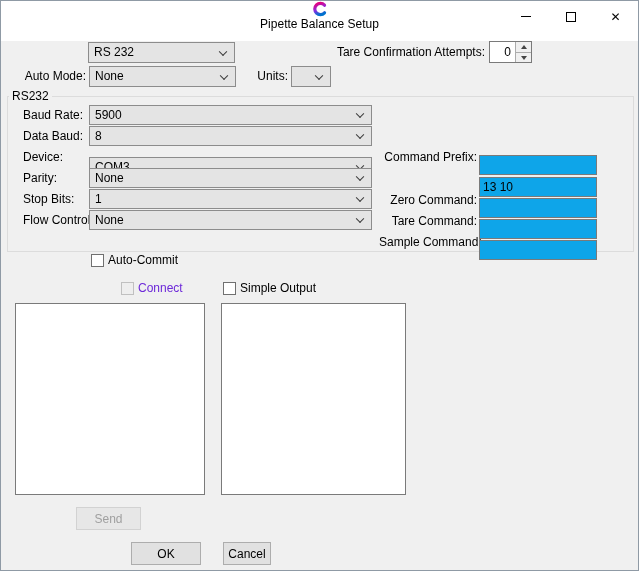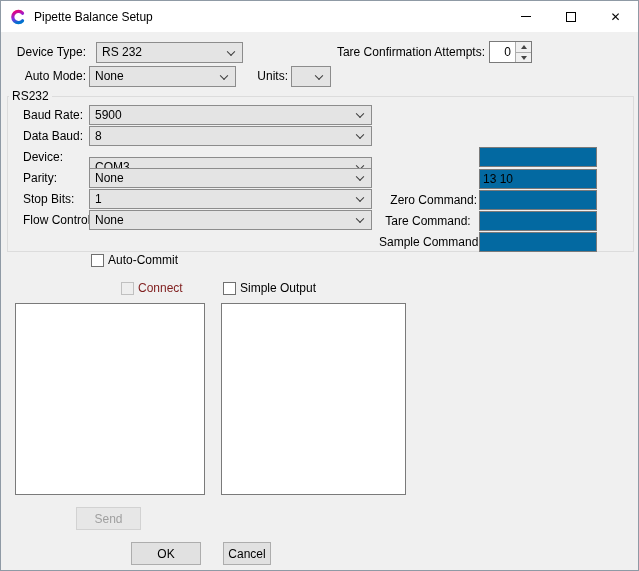--- a/index.html
+++ b/index.html
@@ -13,23 +13,23 @@
   .window {
     position: relative;
     width: 639px; height: 571px;
     background: #f0f0f0;
     border: 1px solid #8f9aa5;
     overflow: hidden;
   }
   
   .titlebar {
     position: absolute; left: 0; top: 0;
-    width: 100%; height: 31px;
+    width: 100%; height: 40px;
     background: #ffffff;
-    display: flex; align-items: center;
+    display: flex; align-items: center; flex-direction: column;
   }
   .app-icon { width: 16px; height: 16px; margin: 0 8px 0 9px; flex: 0 0 auto; }
   .title { font-size: 12px; color: #000; }
   .win-controls { position: absolute; right: 0; top: 0; height: 31px; display: flex; }
   .win-btn { width: 45px; height: 31px; display: flex; align-items: center; justify-content: center; background: transparent; border: none; cursor: default; }
   .glyph-min { width: 10px; height: 1px; background: #000; }
   .glyph-max { width: 10px; height: 10px; border: 1px solid #000; }
   .glyph-close { font-size: 12px; line-height: 12px; color: #000; }
   
   .label { position: absolute; line-height: 21px; white-space: nowrap; }
@@ -45,33 +45,34 @@
   }
   .combo .chev {
     position: absolute; right: 8px; top: 50%;
     width: 6px; height: 6px;
     border-right: 1px solid #3c3c3c;
     border-bottom: 1px solid #3c3c3c;
     transform: translateY(-72%) rotate(45deg);
   }
   .tinput {
     position: absolute;
-    background: #0369a1;
+    background: #0ea5e9;
     border: 1px solid #7a7a7a;
     font: inherit;
     padding: 0 3px;
     outline: none;
+    margin-top: 8px;
   }
   .groupbox { position: absolute; border: 1px solid #dcdcdc; }
   .grouplabel { position: absolute; background: #f0f0f0; padding: 0 3px; line-height: 14px; }
   .checkrow { position: absolute; display: flex; align-items: center; gap: 4px; }
   .checkbox { width: 13px; height: 13px; background: #fff; border: 1px solid #707070; flex: 0 0 auto; }
   .checkbox.disabled { border-color: #c0c0c0; background: #eeeeee; }
   .checklabel { line-height: 13px; }
-  .checklabel.disabled { color: #7f1d1d; }
+  .checklabel.disabled { color: #6d28d9; }
   .bigtext {
     position: absolute;
     background: #fff;
     border: 1px solid #7a7a7a;
     resize: none; outline: none;
     font: inherit;
   }
   .btn {
     position: absolute;
     background: #e1e1e1;
@@ -120,22 +121,21 @@
       </button>
       <button class="win-btn">
         <span class="glyph-max"></span>
       </button>
       <button class="win-btn">
         <span class="glyph-close">✕</span>
       </button>
     </div>
   </div>
 
-  <div class="label r-label" style="left:0;top:41px;width:85px;">Device Type:</div>
-  <div class="combo" style="left:95px;top:41px;width:147px;height:21px;">
+  <div class="combo" style="left:87px;top:41px;width:147px;height:21px;">
     <span>RS 232</span>
     <span class="chev"></span>
   </div>
 
   <div class="label r-label" style="left:300px;top:41px;width:184px;">Tare Confirmation Attempts:</div>
   <div class="spinner" style="left:488px;top:40px;width:43px;height:22px;">
     <span class="spin-val">0</span>
     <span class="spin-btns">
       <button class="spin-btn">
         <span class="tri-up"></span>
@@ -190,28 +190,29 @@
     <span>1</span>
     <span class="chev"></span>
   </div>
 
   <div class="label" style="left:22px;top:209px;line-height:20px;">Flow Control:</div>
   <div class="combo" style="left:88px;top:209px;width:283px;height:20px;">
     <span>None</span>
     <span class="chev"></span>
   </div>
 
+  <div class="label r-label" style="left:378px;top:146px;width:98px;line-height:20px;">Command Prefix:</div>
   <input class="tinput" style="left: 478px; top: 146px; width: 118px; height: 20px;" value="">
 
   <input class="tinput" style="left: 478px; top: 168px; width: 118px; height: 20px;" value="13 10">
 
   <div class="label r-label" style="left:378px;top:189px;width:98px;line-height:20px;">Zero Command:</div>
   <input class="tinput" style="left: 478px; top: 189px; width: 118px; height: 20px;" value="">
 
-  <div class="label r-label" style="left:378px;top:210px;width:98px;line-height:20px;text-align:center;">Tare Command:</div>
+  <div class="label r-label" style="left:378px;top:210px;width:98px;line-height:20px;">Tare Command:</div>
   <input class="tinput" style="left: 478px; top: 210px; width: 118px; height: 20px;" value="">
 
   <div class="label r-label" style="left:378px;top:231px;width:98px;line-height:20px;">Sample Command:</div>
   <input class="tinput" style="left: 478px; top: 231px; width: 118px; height: 20px;" value="">
 
   <div class="checkrow" style="left:90px;top:253px;">
     <span class="checkbox"></span>
     <span class="checklabel">Auto-Commit</span>
   </div>
 

